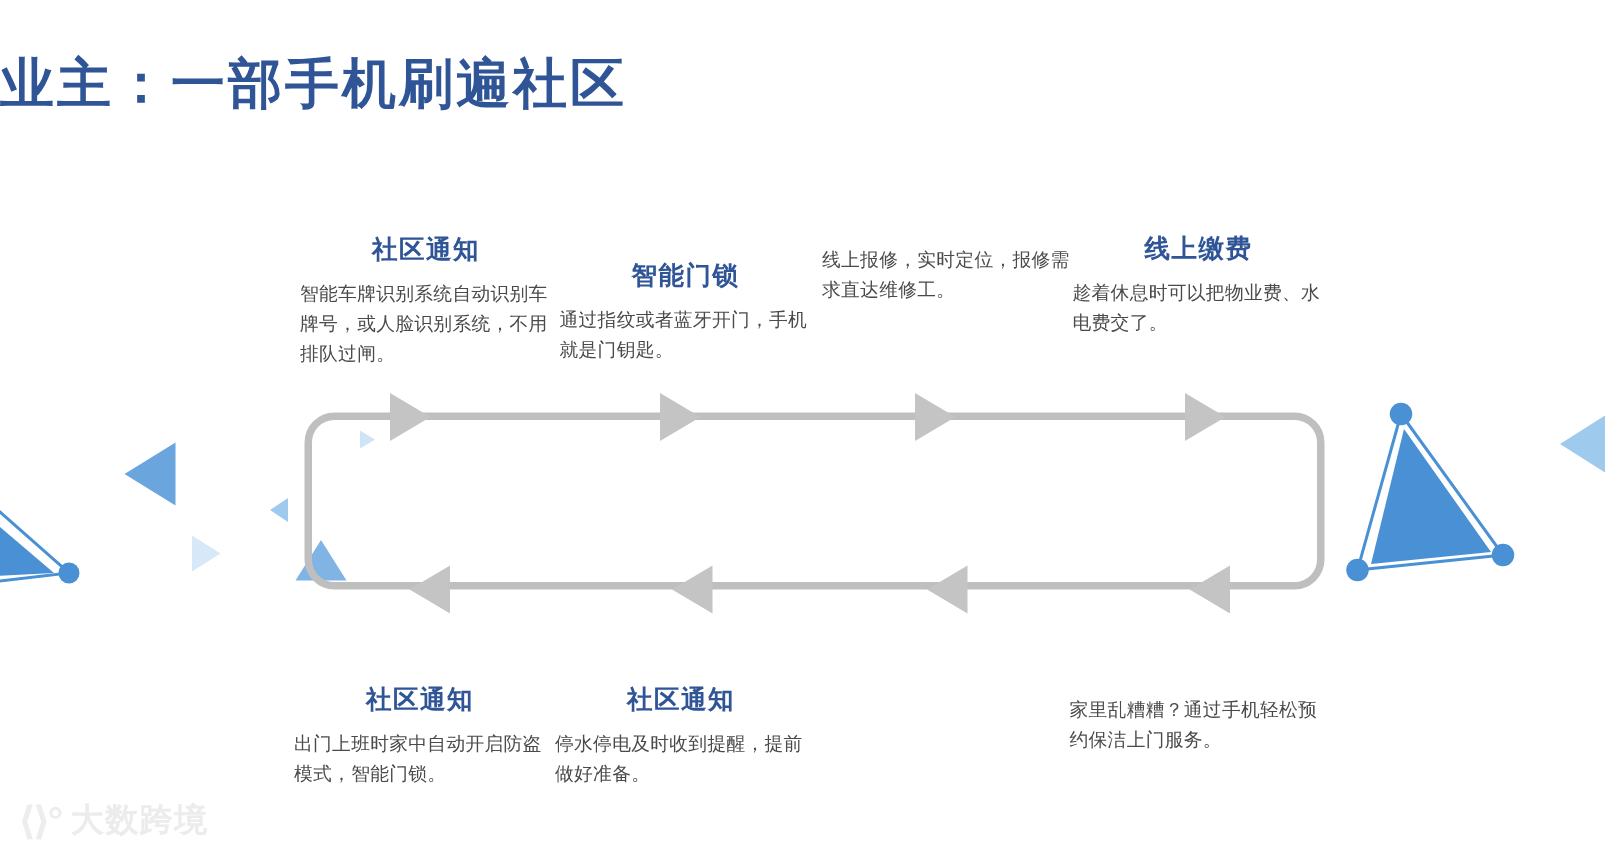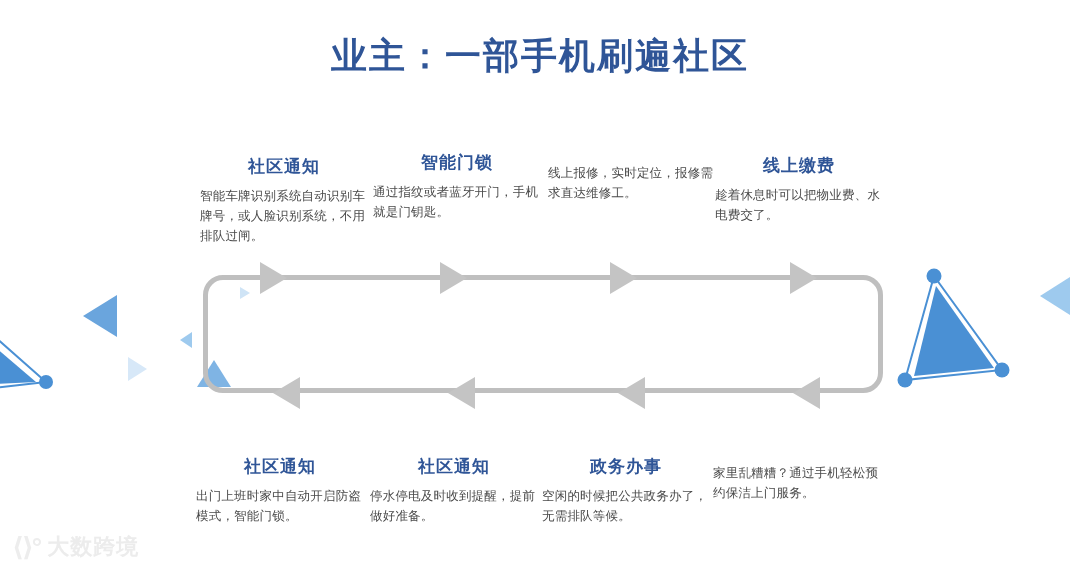--- a/index.html
+++ b/index.html
@@ -21,21 +21,20 @@
     height: 572px;
     overflow: hidden;
   }
 
   
   .title {
     position: absolute;
     top: 32px;
     left: 0;
     width: 1080px;
-    text-align: center;
     font-size: 36px;
     font-weight: bold;
     letter-spacing: 2px;
     color: #2f5597;
     white-space: nowrap;
   }
 
   
   .deco { position: absolute; }
   .tri { width: 0; height: 0; }
@@ -211,44 +210,40 @@
 
   <div class="arrow arrow-left" style="left:273px;"></div>
   <div class="arrow arrow-left" style="left:448px;"></div>
   <div class="arrow arrow-left" style="left:618px;"></div>
   <div class="arrow arrow-left" style="left:793px;"></div>
 
   <div class="item row-top" style="left:200px; top:155px;">
     <div class="item-title">社区通知</div>
     <div class="item-body">智能车牌识别系统自动识别车牌号，或人脸识别系统，不用排队过闸。</div>
   </div>
-  <div class="item row-top" style="left:373px; top:151px;">
+  <div class="item row-top" style="left:373px; top:172px;">
     <div class="item-title">智能门锁</div>
     <div class="item-body">通过指纹或者蓝牙开门，手机就是门钥匙。</div>
   </div>
   <div class="item row-top" style="left:548px; top:155px;">
     <div class="item-body">线上报修，实时定位，报修需求直达维修工。</div>
   </div>
   <div class="item row-top" style="left:715px; top:154px;">
     <div class="item-title">线上缴费</div>
     <div class="item-body">趁着休息时可以把物业费、水电费交了。</div>
   </div>
 
   <div class="item row-bottom" style="left:196px; top:455px;">
     <div class="item-title">社区通知</div>
     <div class="item-body">出门上班时家中自动开启防盗模式，智能门锁。</div>
   </div>
   <div class="item row-bottom" style="left:370px; top:455px;">
     <div class="item-title">社区通知</div>
     <div class="item-body">停水停电及时收到提醒，提前做好准备。</div>
   </div>
-  <div class="item row-bottom" style="left:542px; top:455px;">
-    <div class="item-title">政务办事</div>
-    <div class="item-body">空闲的时候把公共政务办了，无需排队等候。</div>
-  </div>
   <div class="item row-bottom" style="left:713px; top:455px;">
     <div class="item-body">家里乱糟糟？通过手机轻松预约保洁上门服务。</div>
   </div>
 
   <div class="watermark">
     <span class="watermark-mark">⟨⟩°</span>
     <span class="watermark-text">大数跨境</span>
   </div>
 
 </div>

